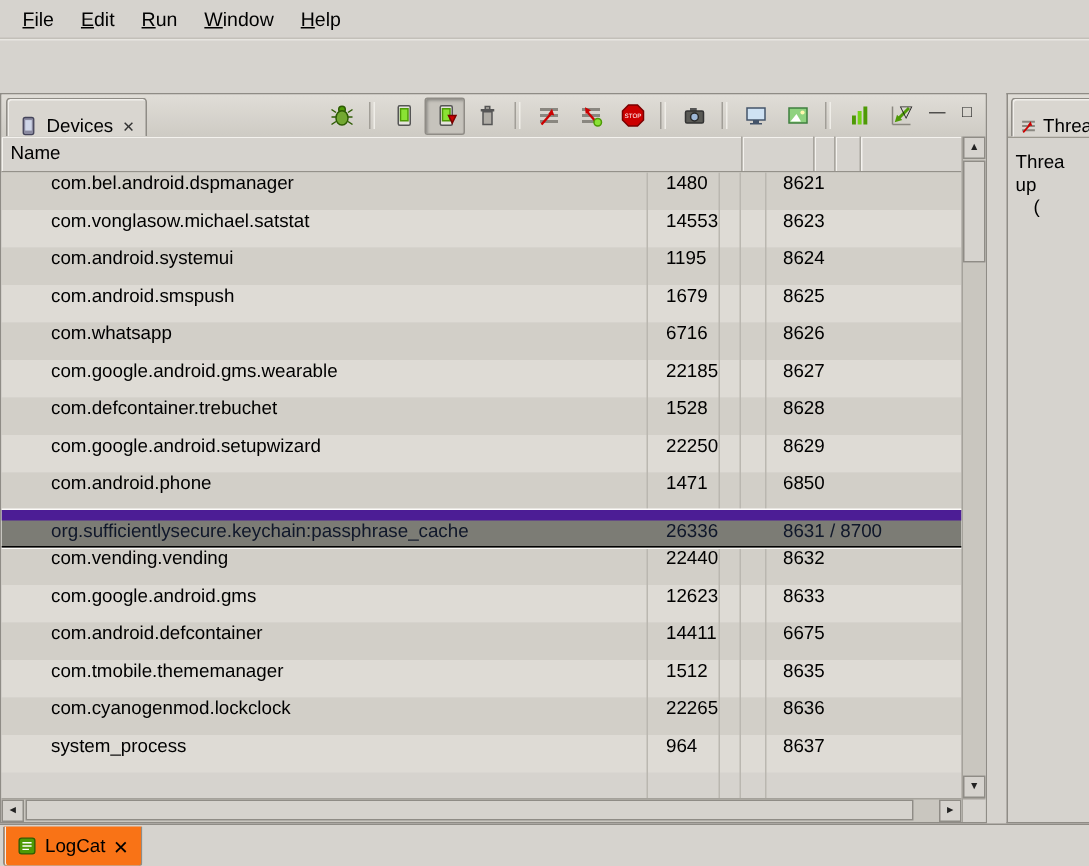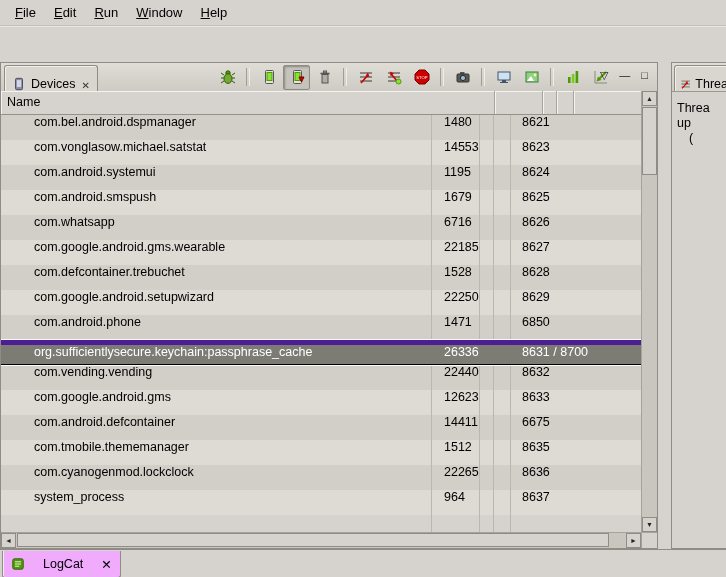--- a/index.html
+++ b/index.html
@@ -46,21 +46,21 @@
   .table{position:absolute;left:0;top:28px;right:0;bottom:0;background:#d6d3ce}
   .thead{position:absolute;left:0;top:0;right:16px;height:24px;display:flex;background:#d6d3ce;
     border-bottom:1px solid #94918a;box-sizing:border-box}
   .th{box-sizing:border-box;padding:4px 6px 0 6px;border-right:1px solid #a8a59e;
     box-shadow:inset 1px 1px 0 #f4f2ee;font-size:12.5px;overflow:hidden;white-space:nowrap}
   .th0{width:494px}.th1{width:48px}.th2{width:14px}.th3{width:17px}.th4{flex:1;border-right:none}
   .tbody{position:absolute;left:0;top:24px;right:16px;bottom:16px;overflow:hidden;background:#d6d3ce}
   .row{height:25px;display:flex;font-size:12.5px;position:relative;cursor:default}
   .row:nth-child(odd){background:#d2cfc8}
   .row:nth-child(even){background:#dedbd5}
-  .row.selected{background:#7c7c75;color:#ffffff;border-top:5px solid #4c1d95;border-bottom:1px solid #000;
+  .row.selected{background:#7c7c75;color:#0f172a;border-top:7px solid #4c1d95;border-bottom:1px solid #000;
     box-sizing:border-box;z-index:2;box-shadow:0 -1px 0 #fbfaf7,0 1px 0 #fbfaf7}
   .c{box-sizing:border-box;overflow:hidden;white-space:nowrap}
   .c-name{width:430px;padding-left:33px}
   .c-pid{width:48px;padding-left:13px}
   .c-g1{width:14px}.c-g2{width:17px}
   .c-port{flex:1;padding-left:12px}
   .cl{position:absolute;top:24px;bottom:16px;width:1px;background:#bab7b0;z-index:1;pointer-events:none}
   .cl1{left:430px}.cl2{left:478px}.cl3{left:492px}.cl4{left:509px}
   
   .vscroll{position:absolute;right:0;top:0;bottom:16px;width:16px;background:#c9c6bf;
@@ -79,22 +79,22 @@
   .hthumb{position:absolute;left:16px;top:0;height:14px;width:calc(100% - 48px);
     background:#d6d3ce;border:1px solid #8f8c86;box-sizing:border-box}
   .scorner{position:absolute;right:0;bottom:0;width:16px;height:16px;background:#d6d3ce;
     border-left:1px solid #a5a29b;border-top:1px solid #a5a29b;box-sizing:border-box}
   
   .threads-content{padding:9px 3px 0 5px;font-size:12.5px;line-height:15px}
   .threads-line2{padding-left:12px}
   
   .logcat-bar{position:absolute;left:0;top:549px;width:726px;height:28px;box-sizing:border-box;
     background:#d6d3ce;border-top:1px solid #8f8c86}
-  .logcat-tab{position:absolute;left:2px;top:1px;height:26px;display:flex;align-items:center;gap:18px;
-    padding:0 8px;background:#f0abfc;border:1px solid #8f8c86;border-top:none;
+  .logcat-tab{position:absolute;left:2px;top:1px;height:26px;display:flex;align-items:center;gap:5px;
+    padding:0 8px;background:#f97316;border:1px solid #8f8c86;border-top:none;
     border-radius:0 0 3px 3px;font-size:12.5px;box-shadow:inset 1px 0 0 #f1efeb}
 </style>
 </head>
 <body>
 
 <div class="menubar">
   <span class="menu-item"><span class="mn">F</span><span>ile</span></span>
   <span class="menu-item"><span class="mn">E</span><span>dit</span></span>
   <span class="menu-item"><span class="mn">R</span><span>un</span></span>
   <span class="menu-item"><span class="mn">W</span><span>indow</span></span>

